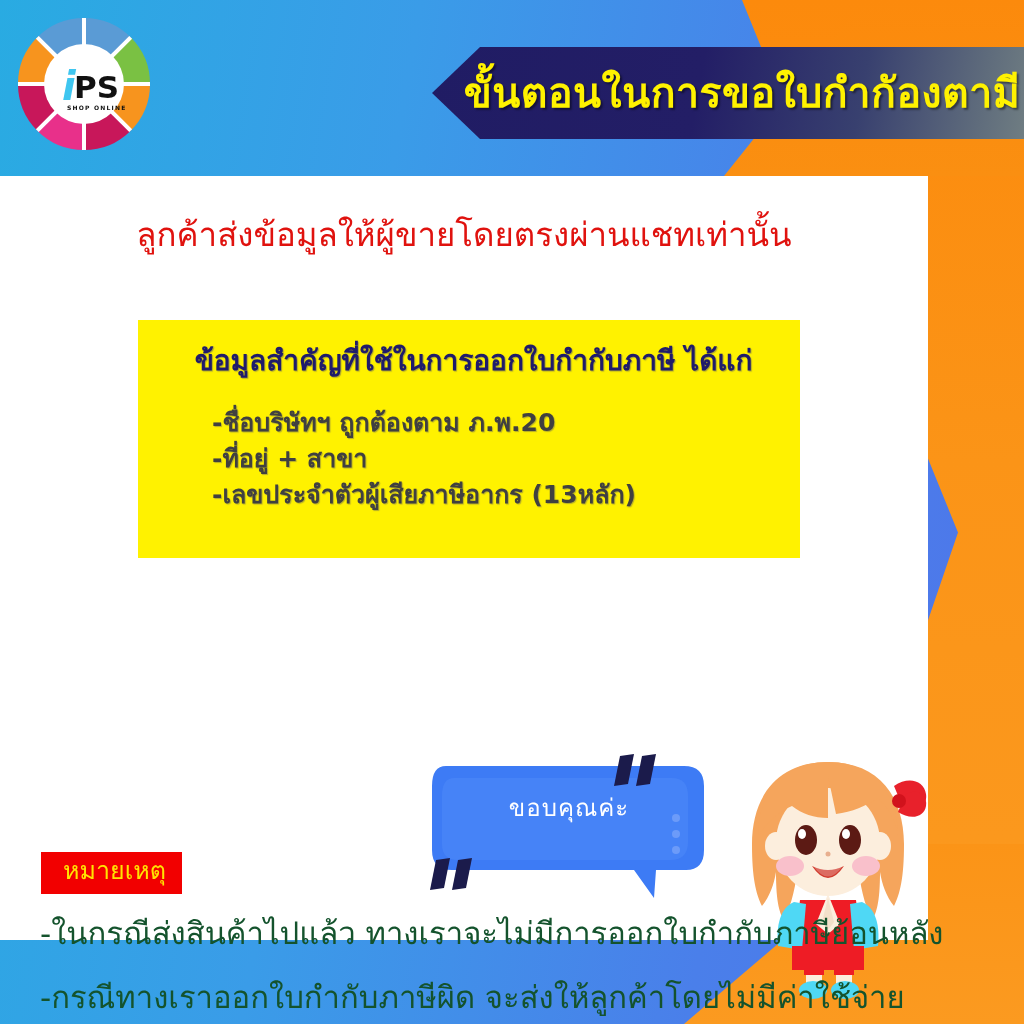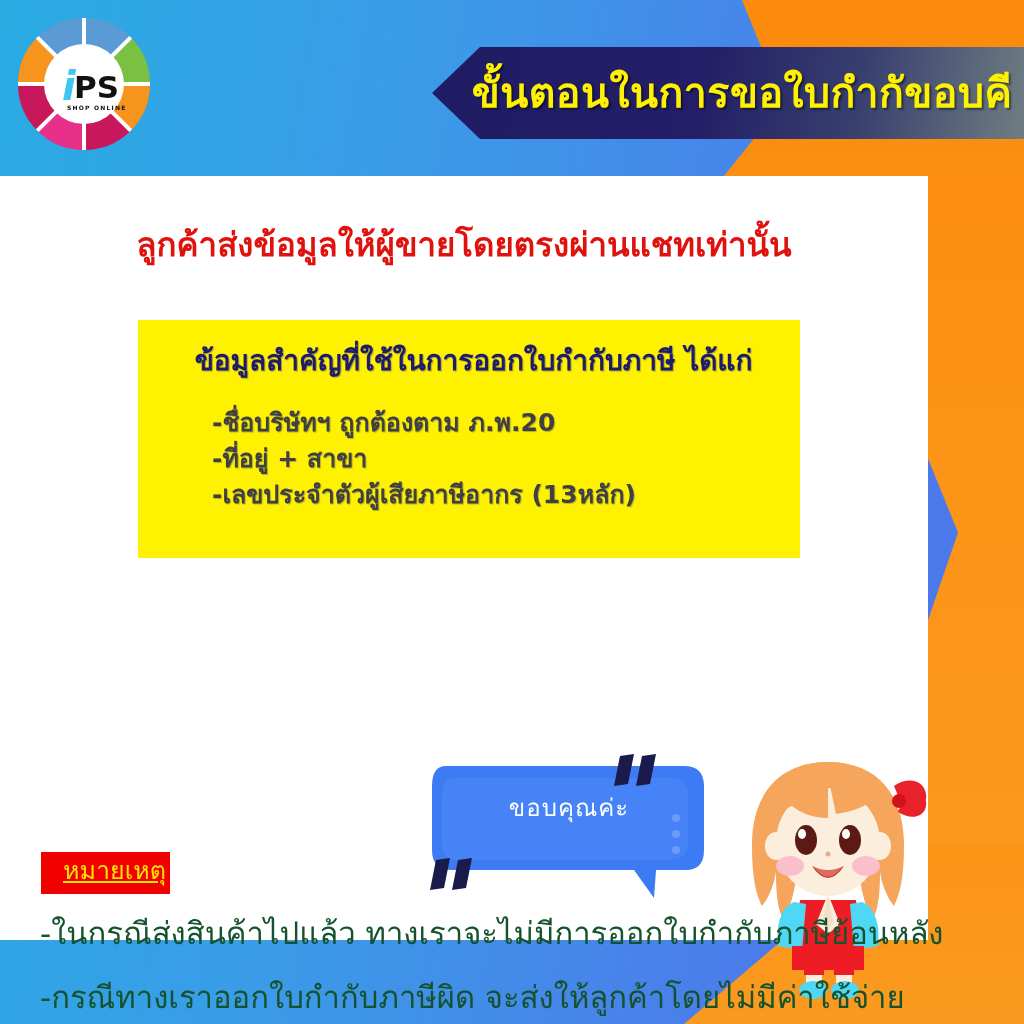--- a/index.html
+++ b/index.html
@@ -69,25 +69,25 @@
   
   .card {
     position: absolute;
     left: 0; top: 176px;
     width: 928px; height: 764px;
     background: #ffffff;
   }
 
   .headline {
     position: absolute;
-    left: 0; right: 0; top: 52px;
+    left: 0; right: 0; top: 42px;
     text-align: center;
     color: #E0120E;
     font-size: 33px;
-    font-weight: 700;
+    font-weight: 400;
     line-height: 1;
     white-space: nowrap;
   }
 
   
   .yellow-box {
     position: absolute;
     left: 138px; top: 144px;
     width: 662px; height: 238px;
     background: #FFF200;
@@ -139,24 +139,23 @@
   .character svg { display:block; }
 
   
   .note-badge {
     position: absolute;
     left: 41px; top: 676px;
     background: #F20000;
     color: #FFE400;
     font-size: 25px;
     font-weight: 400;
-    padding: 5px 4px 9px 22px;
+    padding: 5px 16px 9px 22px;
     line-height: 1.1;
     white-space: nowrap;
-    text-decoration: underline;
   }
 
   
   .notes {
     position: absolute;
     left: 40px; top: 742px;
     width: 860px;
   }
   .note-line {
     color: #14532d;
@@ -199,21 +198,21 @@
         </g>
         <circle cx="0" cy="0" r="40" fill="#ffffff"></circle>
         <text x="-22" y="16" font-family="DejaVu Sans, sans-serif" font-size="40" font-weight="bold" fill="#3FC6F0" font-style="italic">i</text>
         <text x="-10" y="14" font-family="DejaVu Sans, sans-serif" font-size="31" font-weight="bold" fill="#111111">PS</text>
         <text x="-17" y="26" font-family="DejaVu Sans, sans-serif" font-size="6" font-weight="bold" fill="#111111" letter-spacing="1.2">SHOP ONLINE</text>
       </g>
     </svg>
   </div>
 
   <div class="banner">
-    <span class="banner-title">ขั้นตอนในการขอใบกำกัขอบคี</span>
+    <span class="banner-title">ขั้นตอนในการขอใบกำกัองตามี</span>
   </div>
 
   <div class="card">
 
     <div class="headline">ลูกค้าส่งข้อมูลให้ผู้ขายโดยตรงผ่านแชทเท่านั้น</div>
 
     <div class="yellow-box">
       <div class="yb-title">ข้อมูลสำคัญที่ใช้ในการออกใบกำกับภาษี ได้แก่</div>
       <div class="yb-list">
         <div class="yb-item">-ชื่อบริษัทฯ ถูกต้องตาม ภ.พ.20</div>

